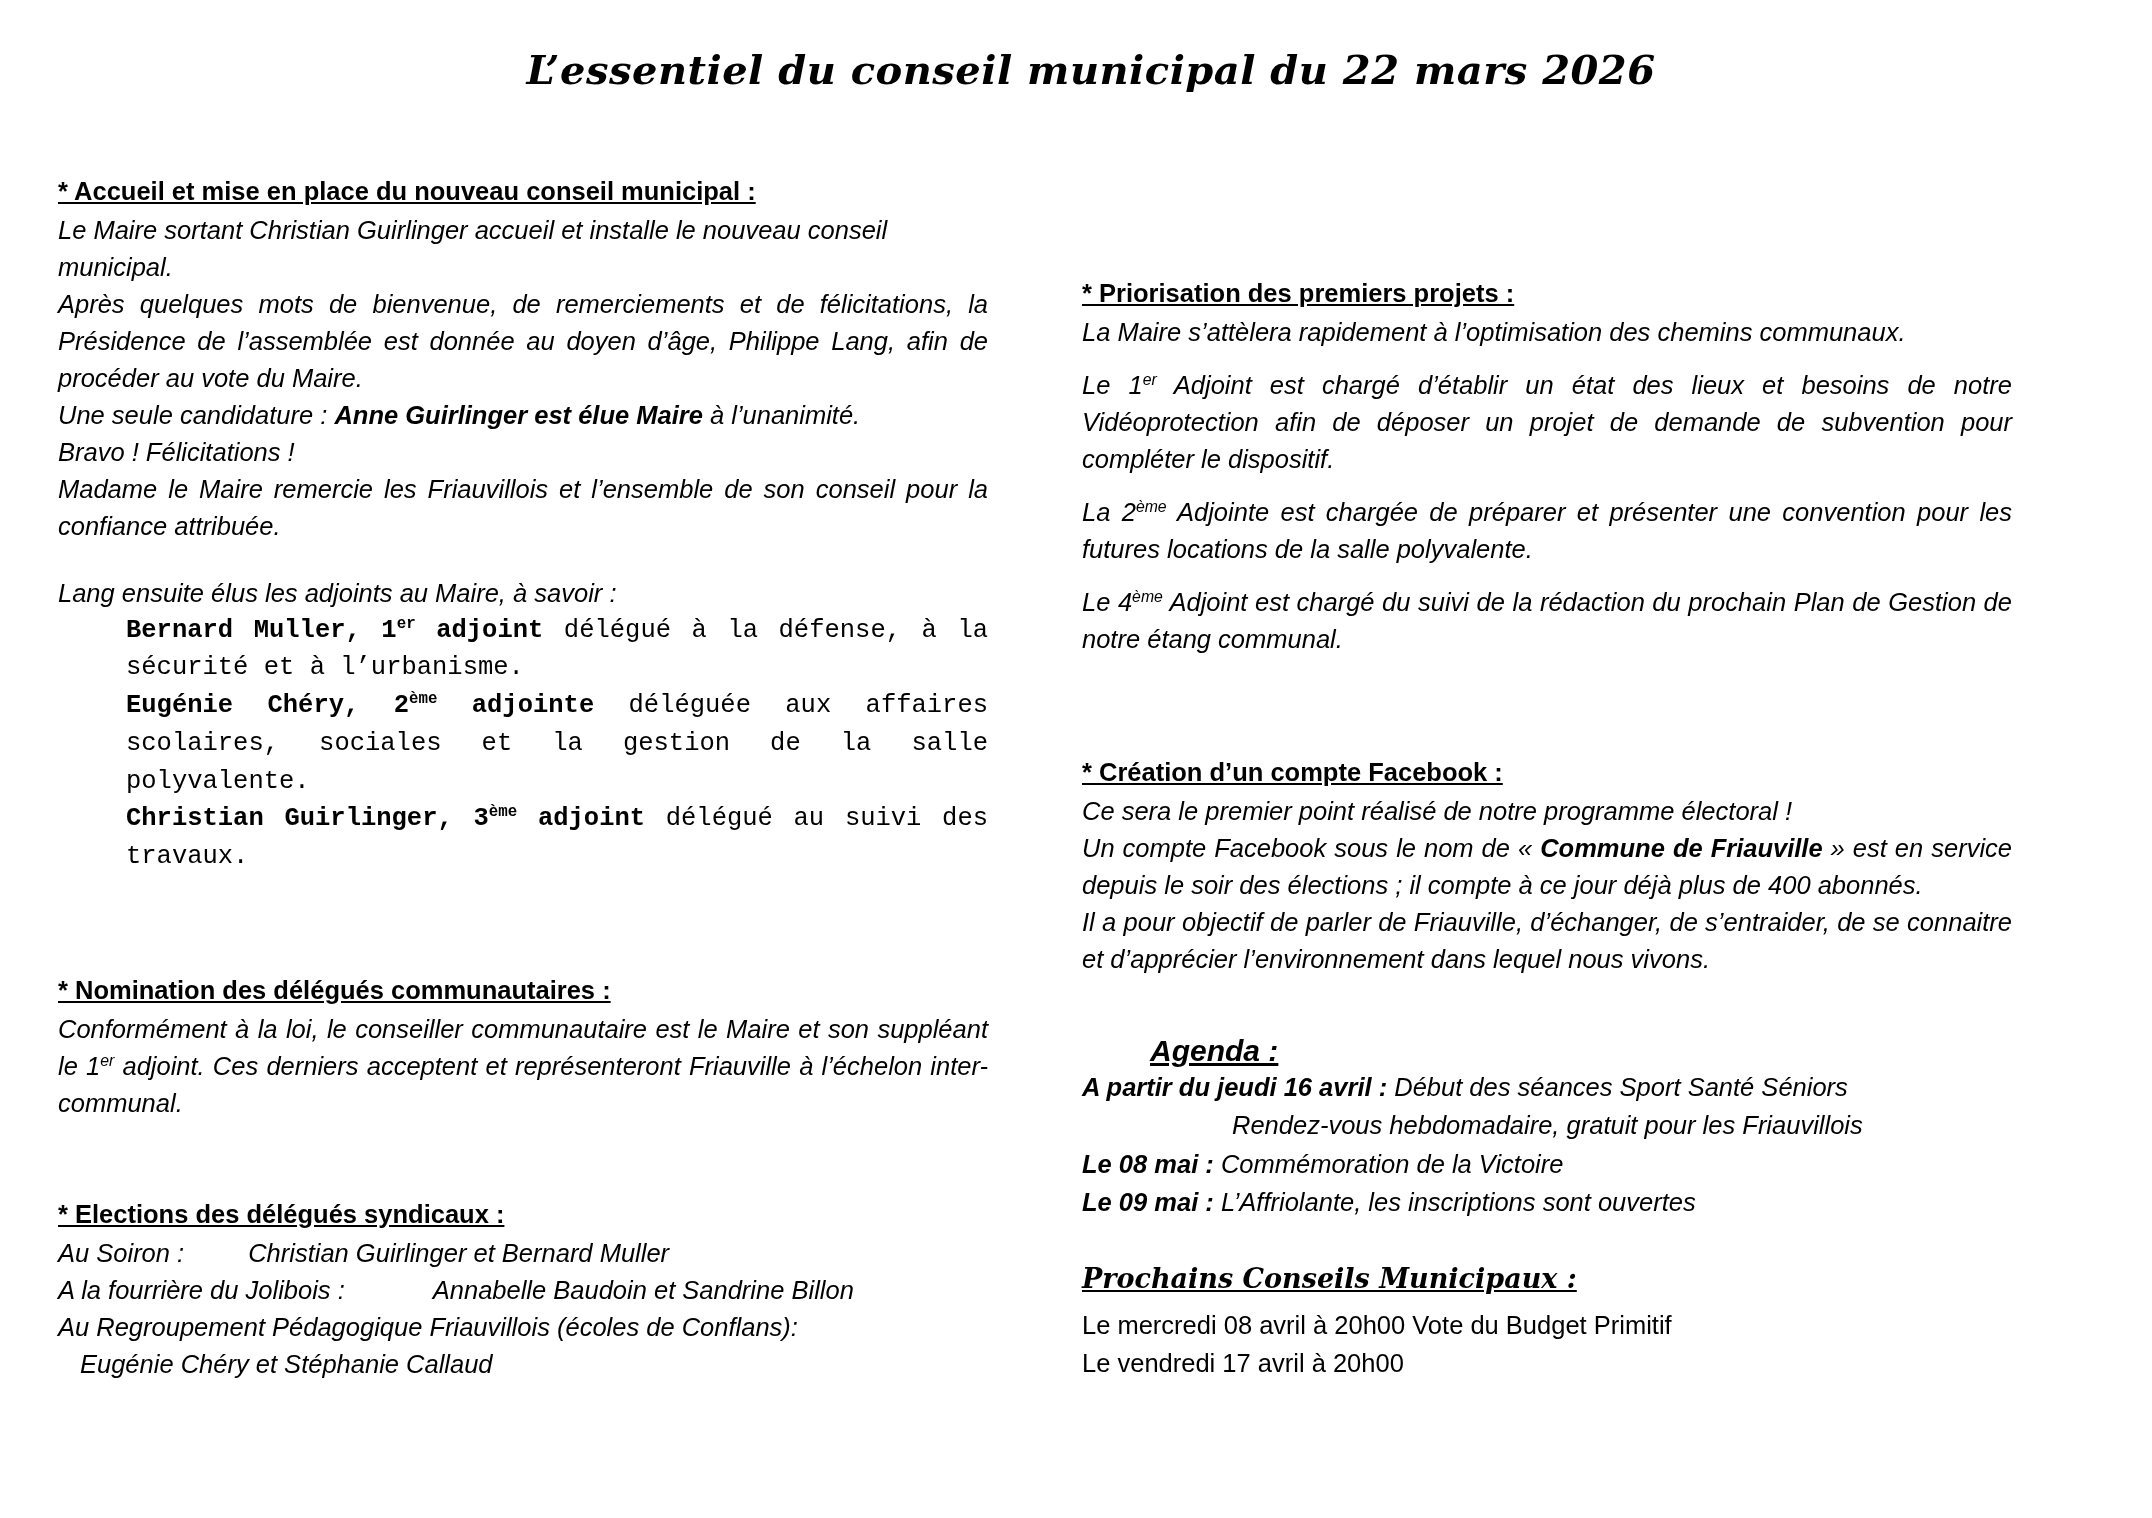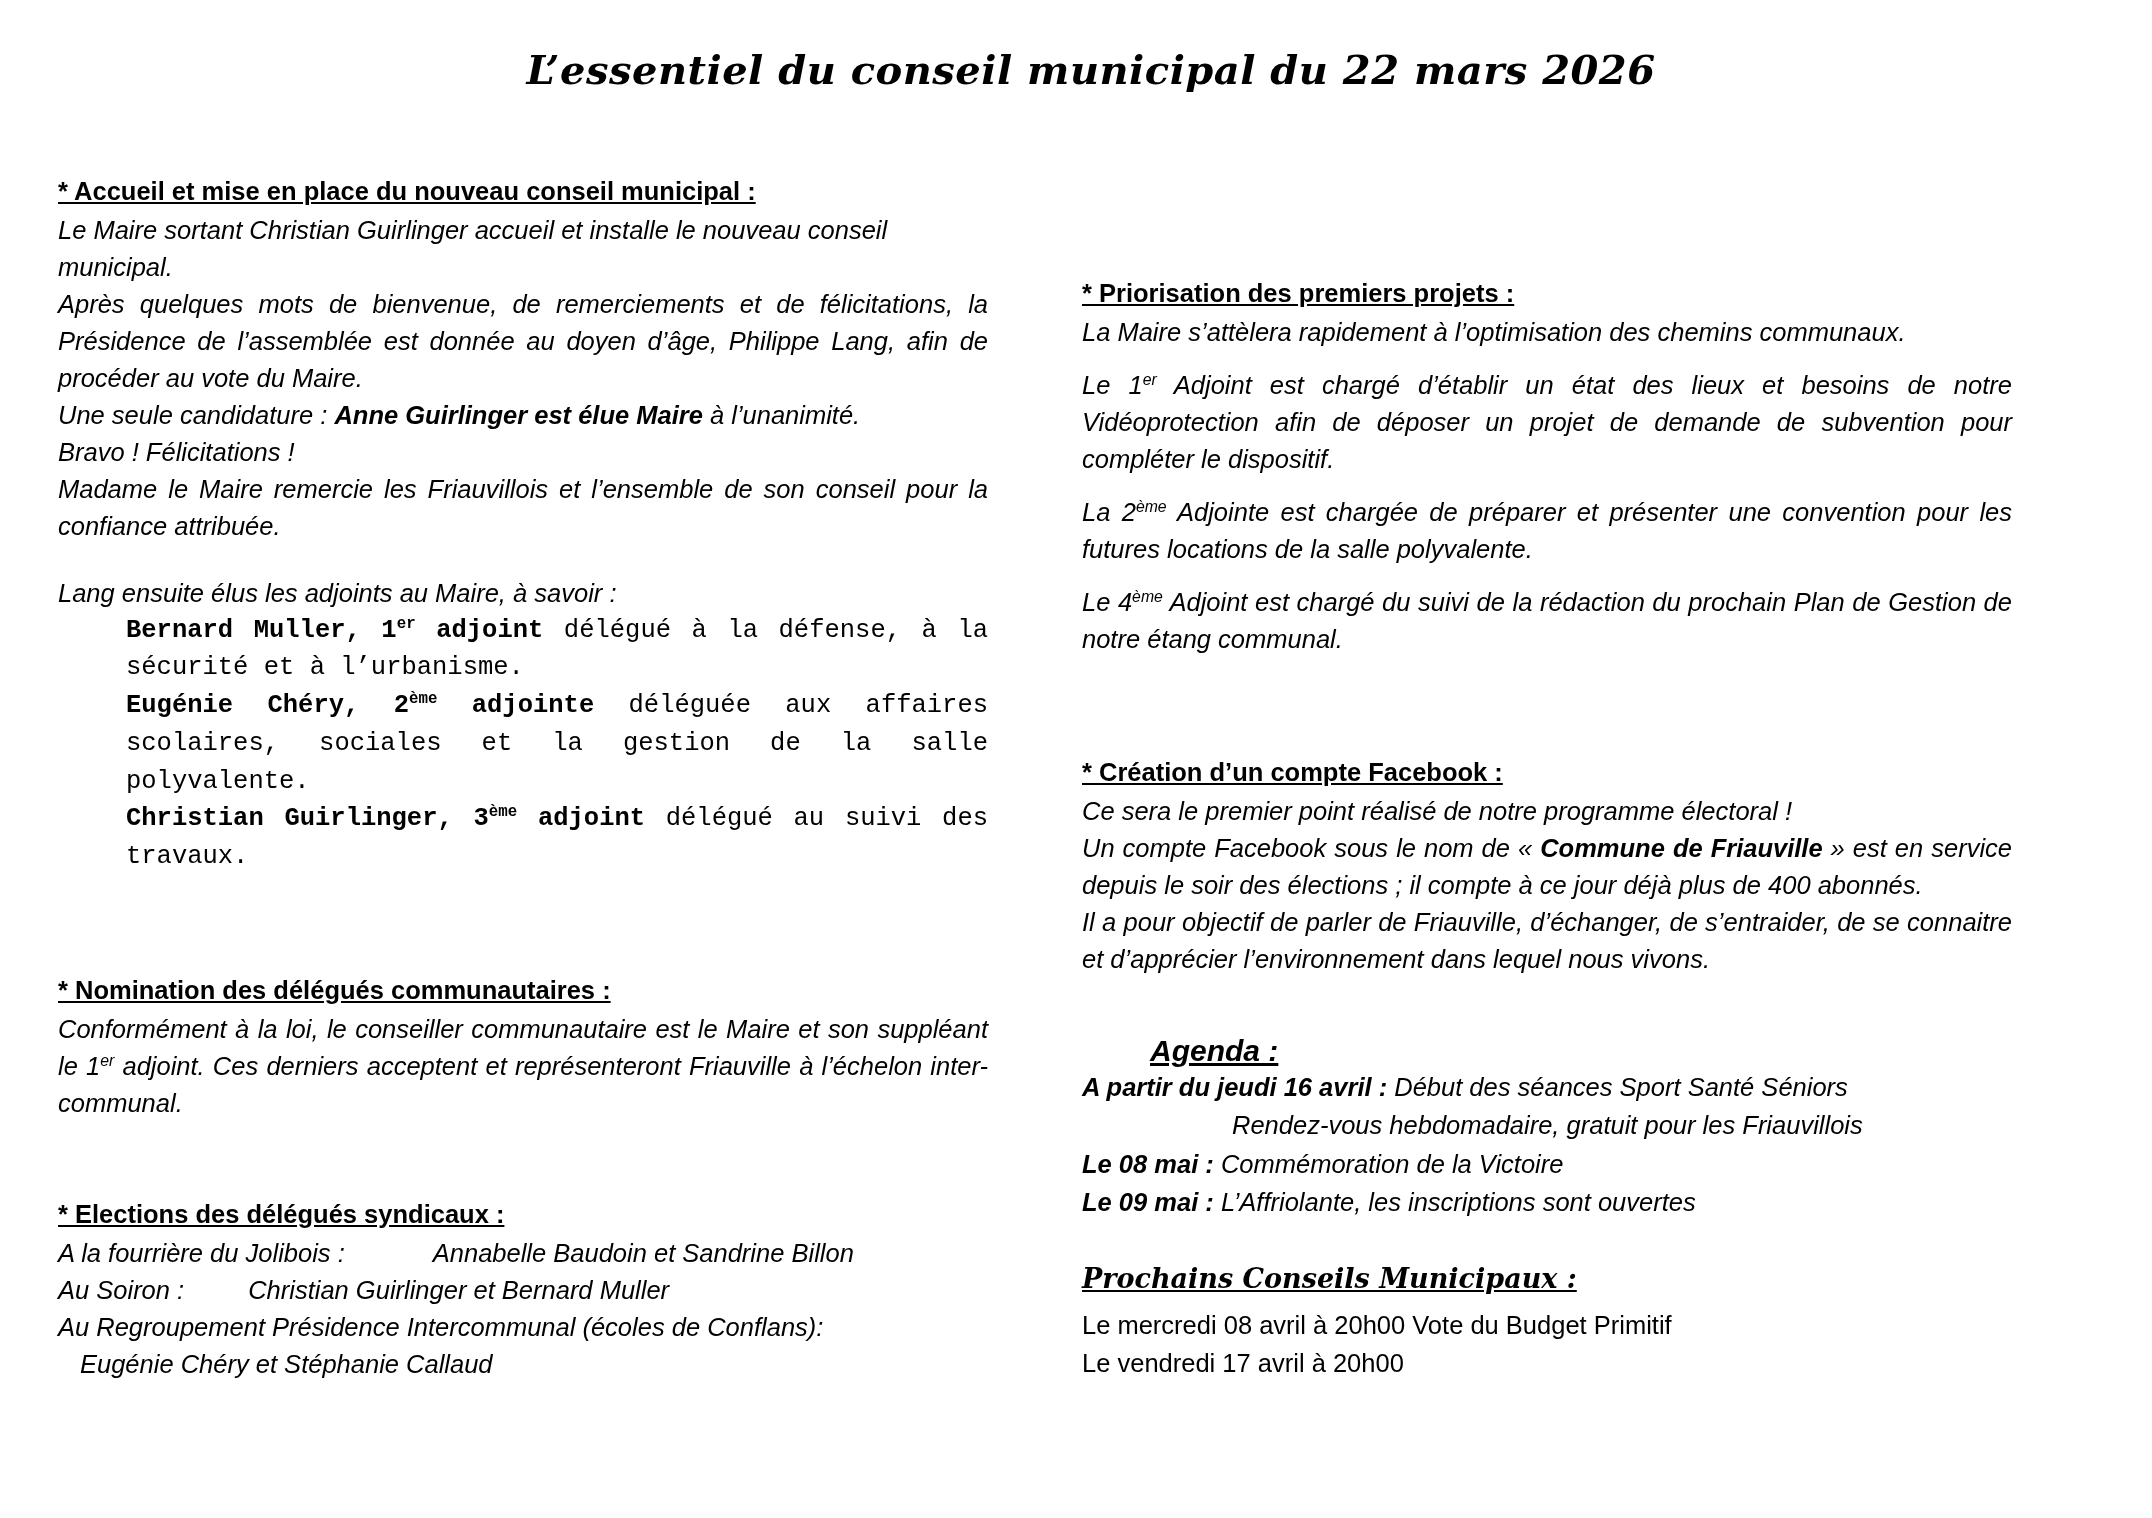--- a/index.html
+++ b/index.html
@@ -146,23 +146,23 @@
       <p class="indent-block"><b><span>Christian Guirlinger, 3</span><sup>ème</sup><span> adjoint</span></b><span> délégué au suivi des travaux.</span></p>
 
       <div class="gap-xxl"></div>
 
       <div class="section-head">*  Nomination des délégués communautaires :</div>
       <p class="justify tight"><span>Conformément à la loi, le conseiller communautaire est le Maire et son suppléant le 1</span><sup>er</sup><span> adjoint. Ces derniers acceptent et représenteront Friauville à l’échelon inter-communal.</span></p>
 
       <div class="gap-xl"></div>
 
       <div class="section-head">*  Elections des délégués syndicaux :</div>
+      <p class="tight"><span>Au Soiron :</span><span style="display:inline-block;width:64px"></span><span>Christian Guirlinger et Bernard Muller</span></p>
       <p class="tight"><span>A la fourrière du Jolibois :</span><span style="display:inline-block;width:88px"></span><span>Annabelle Baudoin et Sandrine Billon</span></p>
-      <p class="tight"><span>Au Soiron :</span><span style="display:inline-block;width:64px"></span><span>Christian Guirlinger et Bernard Muller</span></p>
-      <p class="tight">Au Regroupement Présidence Intercommunal (écoles de Conflans):</p>
+      <p class="tight">Au Regroupement Pédagogique Friauvillois (écoles de Conflans):</p>
       <p class="tight" style="padding-left:22px">Eugénie Chéry et Stéphanie Callaud</p>
 
     </div>
 
     <div class="col col-right">
 
       <div class="section-head">*  Priorisation des premiers projets :</div>
       <p class="justify tight">La Maire s’attèlera rapidement à l’optimisation des chemins communaux.</p>
 
       <div class="gap-s"></div>

